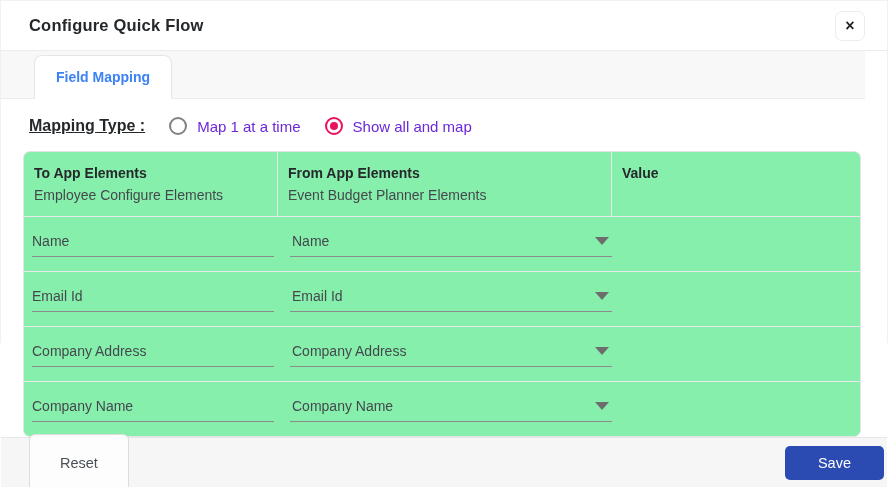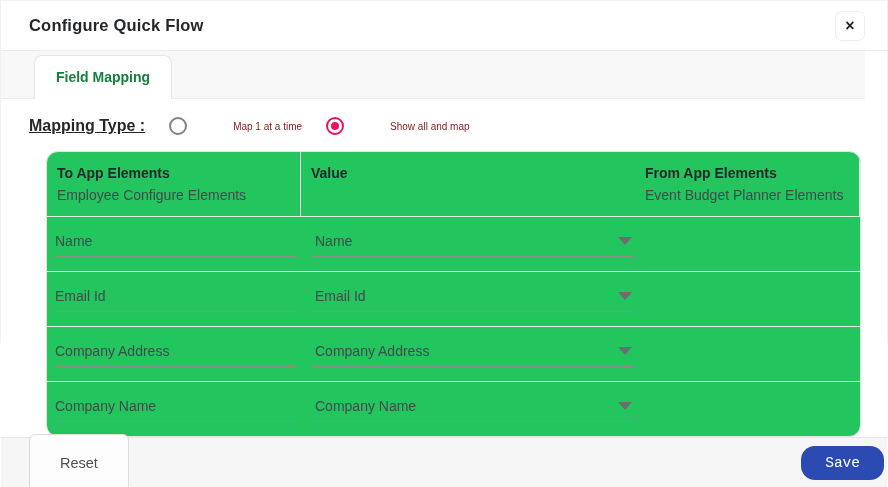--- a/index.html
+++ b/index.html
@@ -45,53 +45,53 @@
     border-bottom: 1px solid #ececec;
     display: flex; align-items: flex-end;
     padding-left: 33px;
   }
   .tab {
     background: #fff;
     border: 1px solid #e6e6e6; border-bottom: none;
     border-radius: 8px 8px 0 0;
     padding: 13px 21px 14px;
     margin-bottom: -1px;
-    font-size: 14px; font-weight: 700; color: #15803d;
+    font-size: 14px; font-weight: 700; color: #3b82f6;
     cursor: pointer; position: relative; z-index: 1;
   }
 
   
   .content { flex: 1 1 auto; padding: 0 26px 0 22px; background: #fff; }
 
   .mapping-row {
     display: flex; align-items: center;
     margin: 13px 0 11px 6px; height: 28px;
   }
   .mapping-label { font-size: 16px; font-weight: 700; color: #25282b; text-decoration: underline; }
   .radio-option {
     display: flex; align-items: center;
     margin-left: 24px; cursor: pointer;
-    font-size: 10px; color: #7f1d1d; gap: 36px;
+    font-size: 15px; color: #6d28d9;
   }
   .radio-circle {
     width: 18px; height: 18px; border-radius: 50%;
     border: 2px solid #818181; background: #fff;
     margin-right: 10px; position: relative; flex: 0 0 18px;
   }
   .radio-option.selected .radio-circle { border-color: #e8125f; }
   .radio-option.selected .radio-circle::after {
     content: ""; position: absolute; left: 50%; top: 50%;
     width: 8px; height: 8px; border-radius: 50%;
     background: #e8125f; transform: translate(-50%, -50%);
   }
 
   
   .map-table {
-    border: 1px solid #e4e4e4; border-radius: 12px;
-    overflow: hidden; background: #22c55e; margin-left: 23px;
+    border: 1px solid #e4e4e4; border-radius: 7px;
+    overflow: hidden; background: #86efac;
   }
   .t-row { display: grid; grid-template-columns: 254px 334px 1fr; }
   .t-head .cell {
     padding: 11px 10px 10px;
     font-size: 14px; line-height: 1.55;
   }
   .t-head .cell.divided { border-right: 1px solid #e9e9e9; }
   .head-title { font-weight: 700; color: #26292c; }
   .head-subtitle { font-weight: 400; color: #44494d; }
   .t-body-row { border-top: 1px solid #e9e9e9; height: 55px; }
@@ -127,23 +127,23 @@
     display: flex; align-items: center; justify-content: space-between;
     padding: 0 3px 0 28px;
   }
   .reset-button {
     background: #fdfdfd; border: 1px solid #dcdcdc; border-radius: 6px;
     padding: 20px 30px; cursor: pointer;
     font-family: "Liberation Sans", sans-serif;
     font-size: 14.5px; color: #4a4f54;
   }
   .save-button {
-    background: #2b4bb2; border: none; border-radius: 14px;
-    padding: 9px 24px; cursor: pointer;
-    font-family: Liberation Mono, monospace;
+    background: #2b4bb2; border: none; border-radius: 5px;
+    padding: 9px 33px; cursor: pointer;
+    font-family: Liberation Sans, sans-serif;
     font-size: 14.5px; color: #ffffff;
   }
 </style>
 </head>
 <body>
 
 <div class="dialog">
 
   <div class="dialog-header">
     <div class="dialog-title">Configure Quick Flow</div>
@@ -174,27 +174,27 @@
       </label>
     </div>
 
     <div class="map-table">
 
       <div class="t-row t-head">
         <div class="cell divided">
           <div class="head-title">To App Elements</div>
           <div class="head-subtitle">Employee Configure Elements</div>
         </div>
-        <div class="cell">
-          <div class="head-title">Value</div>
-        </div>
         <div class="cell divided">
           <div class="head-title">From App Elements</div>
           <div class="head-subtitle">Event Budget Planner Elements</div>
         </div>
+        <div class="cell">
+          <div class="head-title">Value</div>
+        </div>
       </div>
 
       <div class="t-row t-body-row">
         <div class="cell">
           <input class="map-input" type="text" value="Name" style="">
         </div>
         <div class="cell">
           <div class="map-select">
             <span>Name</span>
             <span class="caret-down"></span>

